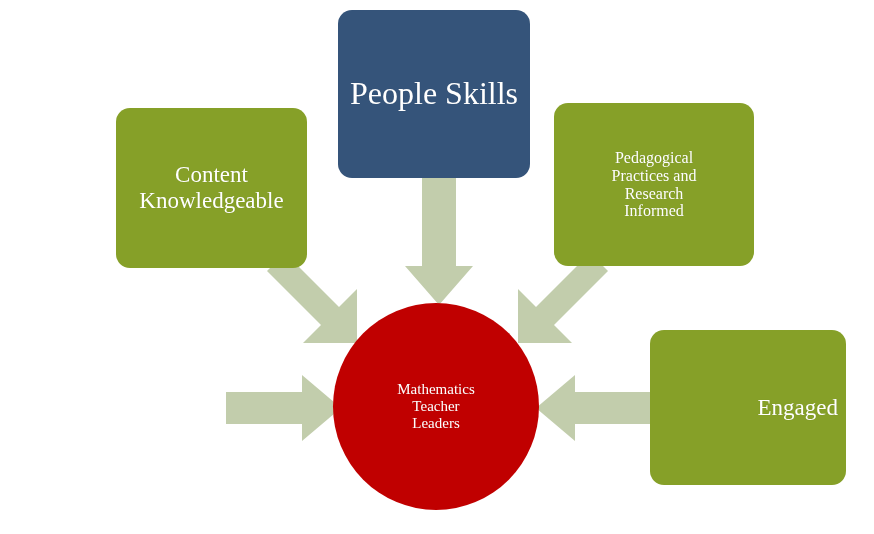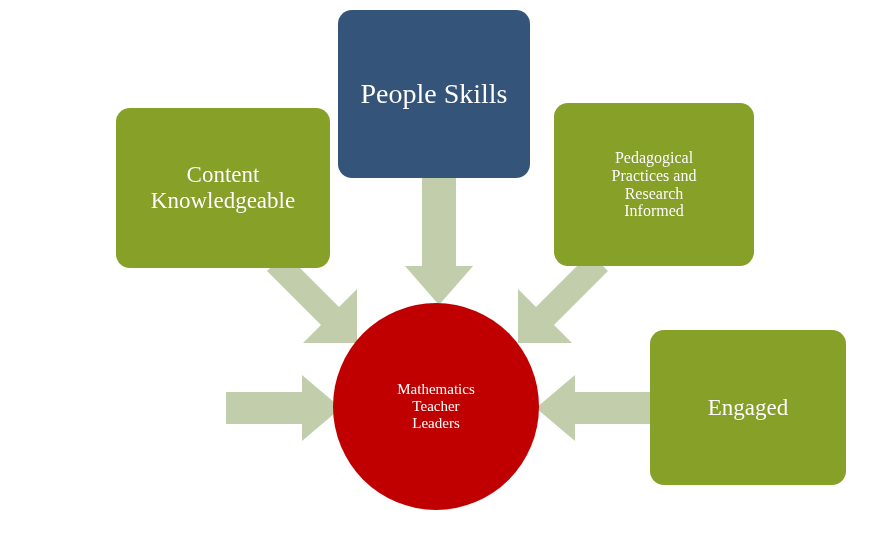--- a/index.html
+++ b/index.html
@@ -43,22 +43,22 @@
   }
   .arrow {
     position: absolute;
     z-index: 1;
   }
   .arrow svg {
     display: block;
     overflow: visible;
   }
   
-  #node-people-skills   { left: 338px; top: 10px;  width: 192px; height: 168px; font-size: 28px; text-align: right; }
-  #node-content-knowledge { left: 116px; top: 108px; width: 214px; height: 160px; font-size: 23px; }
+  #node-people-skills   { left: 338px; top: 10px;  width: 192px; height: 168px; font-size: 32px; text-align: right; }
+  #node-content-knowledge { left: 116px; top: 108px; width: 191px; height: 160px; font-size: 23px; }
   #node-pedagogical     { left: 554px; top: 103px; width: 200px; height: 163px; font-size: 16px; }
   #node-personal-attributes { left: 30px;  top: 330px; width: 196px; height: 155px; font-size: 23px; }
   #node-engaged         { left: 650px; top: 330px; width: 196px; height: 155px; font-size: 23px; }
   #node-mathematics-teacher-leaders {
     left: 333px; top: 303px; width: 206px; height: 207px; font-size: 15px;
   }
 </style>
 </head>
 <body>
 
@@ -104,21 +104,21 @@
   </div>
 
   <div id="node-pedagogical" class="node node-box" style="background:#86a028;">
     <span class="node-label">Pedagogical
 Practices and
 Research
 Informed</span>
   </div>
 
 
-  <div id="node-engaged" class="node node-box" style="background:#86a028;">
+  <div id="node-engaged" class="node node-box" style="background:#86a028;justify-content:flex-end;">
     <span class="node-label">Engaged</span>
   </div>
 
   <div id="node-mathematics-teacher-leaders" class="node node-circle" style="background:#c00000;">
     <span class="node-label">Mathematics
 Teacher
 Leaders</span>
   </div>
 
 </div>

